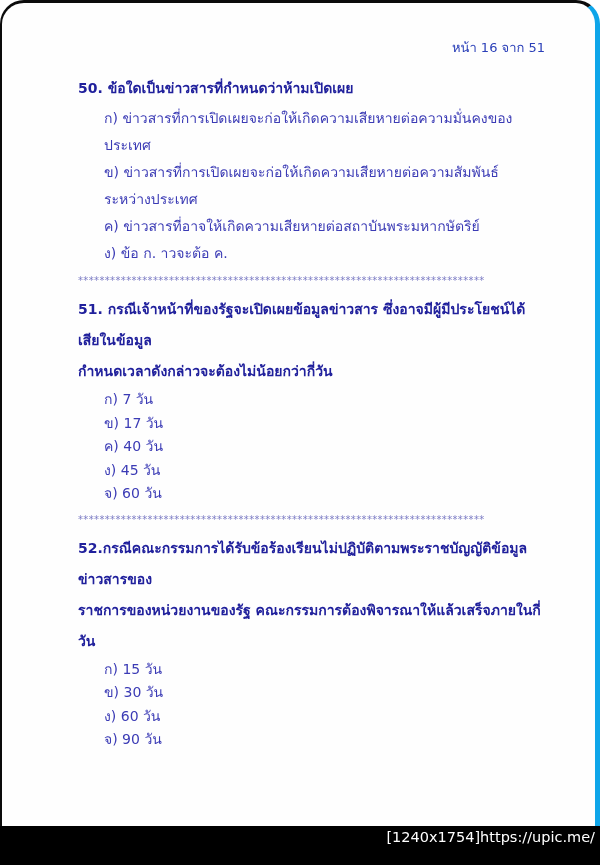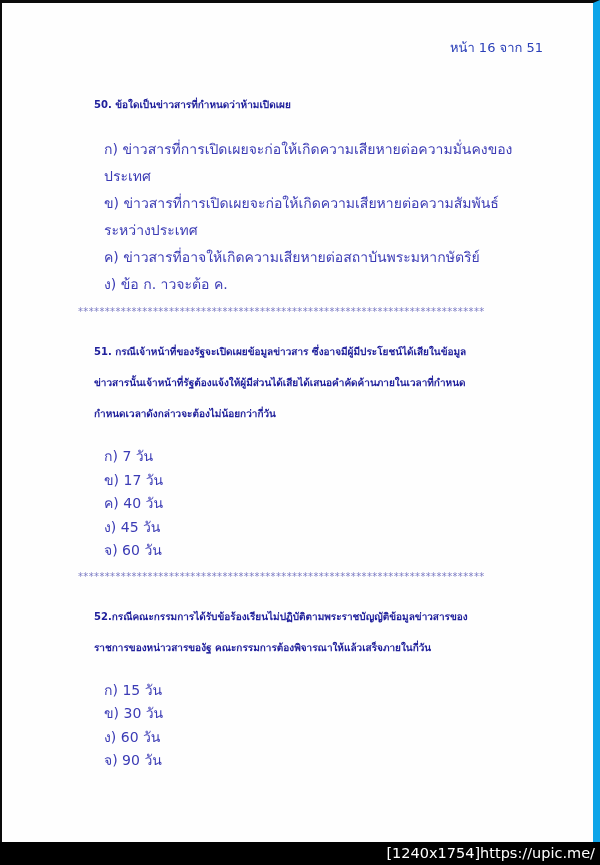--- a/index.html
+++ b/index.html
@@ -5,48 +5,49 @@
   html,body{margin:0;padding:0;}
   body{
     width:600px;height:865px;position:relative;overflow:hidden;
     background:#ffffff;
     font-family:"DejaVu Sans","Liberation Sans",sans-serif;
   }
   .page{
     position:absolute;inset:0;background:#fefefe;box-sizing:border-box;
     border-top:3px solid #0b0b0b;
     border-left:2px solid #0b0b0b;
-    border-right:7px solid #0ea5e9;
+    border-right:5px solid #0ea5e9;
+    border-radius:24px;
   }
   .page-indicator{
     position:absolute;top:34px;right:50px;
     font-size:13px;color:var(--page_indicator,#2a3fb8);
   }
   .content{
     position:absolute;top:70px;left:76px;width:466px;
   }
   .q-title{
-    margin:16px;font-size:10px;font-weight:bold;line-height:31px;
+    margin:0;font-size:14px;font-weight:bold;line-height:31px;
     color:var(--heading,#20209c);
   }
   .q-title div{overflow-wrap:break-word;}
   .options{
     list-style:none;margin:1px 0 0 0;padding:0 0 0 26px;
     font-size:14px;color:var(--option,#3b3bb5);
   }
   .options li{line-height:27px;}
   .options.compact li{line-height:23.5px;}
   .separator{
     color:var(--separator,#7b7bc4);
     font-size:10px;letter-spacing:0.35px;line-height:16px;
     margin:6px 0 5px 0;white-space:nowrap;overflow:hidden;
   }
   .q-block{margin:0;}
   .watermark-bar{
-    position:absolute;left:0;right:0;bottom:0;height:23px;
+    position:absolute;left:0;right:0;bottom:0;height:39px;
     background:var(--watermark_bg,#000000);
     color:var(--watermark_fg,#ffffff);
     font-size:14.5px;line-height:22px;text-align:right;
     padding-right:5px;box-sizing:border-box;z-index:5;
   }
 </style>
 </head>
 <body>
 
 <div class="page">
@@ -64,37 +65,36 @@
         <li>ข) ข่าวสารที่การเปิดเผยจะก่อให้เกิดความเสียหายต่อความสัมพันธ์ระหว่างประเทศ</li>
         <li>ค) ข่าวสารที่อาจให้เกิดความเสียหายต่อสถาบันพระมหากษัตริย์</li>
         <li>ง) ข้อ ก. าวจะต้อ ค.</li>
       </ul>
       <div class="separator">****************************************************************************</div>
     </section>
 
     <section class="q-block">
       <h2 class="q-title">
         <div>51. กรณีเจ้าหน้าที่ของรัฐจะเปิดเผยข้อมูลข่าวสาร ซึ่งอาจมีผู้มีประโยชน์ได้เสียในข้อมูล</div>
-        <div>ข่าวสารนั้นเจ้าหน้าที่รัฐต้องแจ้งให้ผู้มีส่วนได้เสียได้เสนอคำคัดค้านภายในเวลาที่กำหนด</div>
         <div>กำหนดเวลาดังกล่าวจะต้องไม่น้อยกว่ากี่วัน</div>
       </h2>
       <ul class="options compact">
         <li>ก) 7 วัน</li>
         <li>ข) 17 วัน</li>
         <li>ค) 40 วัน</li>
         <li>ง) 45 วัน</li>
         <li>จ) 60 วัน</li>
       </ul>
       <div class="separator">****************************************************************************</div>
     </section>
 
     <section class="q-block">
       <h2 class="q-title">
         <div>52.กรณีคณะกรรมการได้รับข้อร้องเรียนไม่ปฏิบัติตามพระราชบัญญัติข้อมูลข่าวสารของ</div>
-        <div>ราชการของหน่าวสารของัฐ คณะกรรมการต้องพิจารณาให้แล้วเสร็จภายในกี่วัน</div>
+        <div>ราชการของหน่วยงานของรัฐ คณะกรรมการต้องพิจารณาให้แล้วเสร็จภายในกี่วัน</div>
       </h2>
       <ul class="options compact">
         <li>ก) 15 วัน</li>
         <li>ข) 30 วัน</li>
         <li>ง) 60 วัน</li>
         <li>จ) 90 วัน</li>
       </ul>
 
     </section>
 

